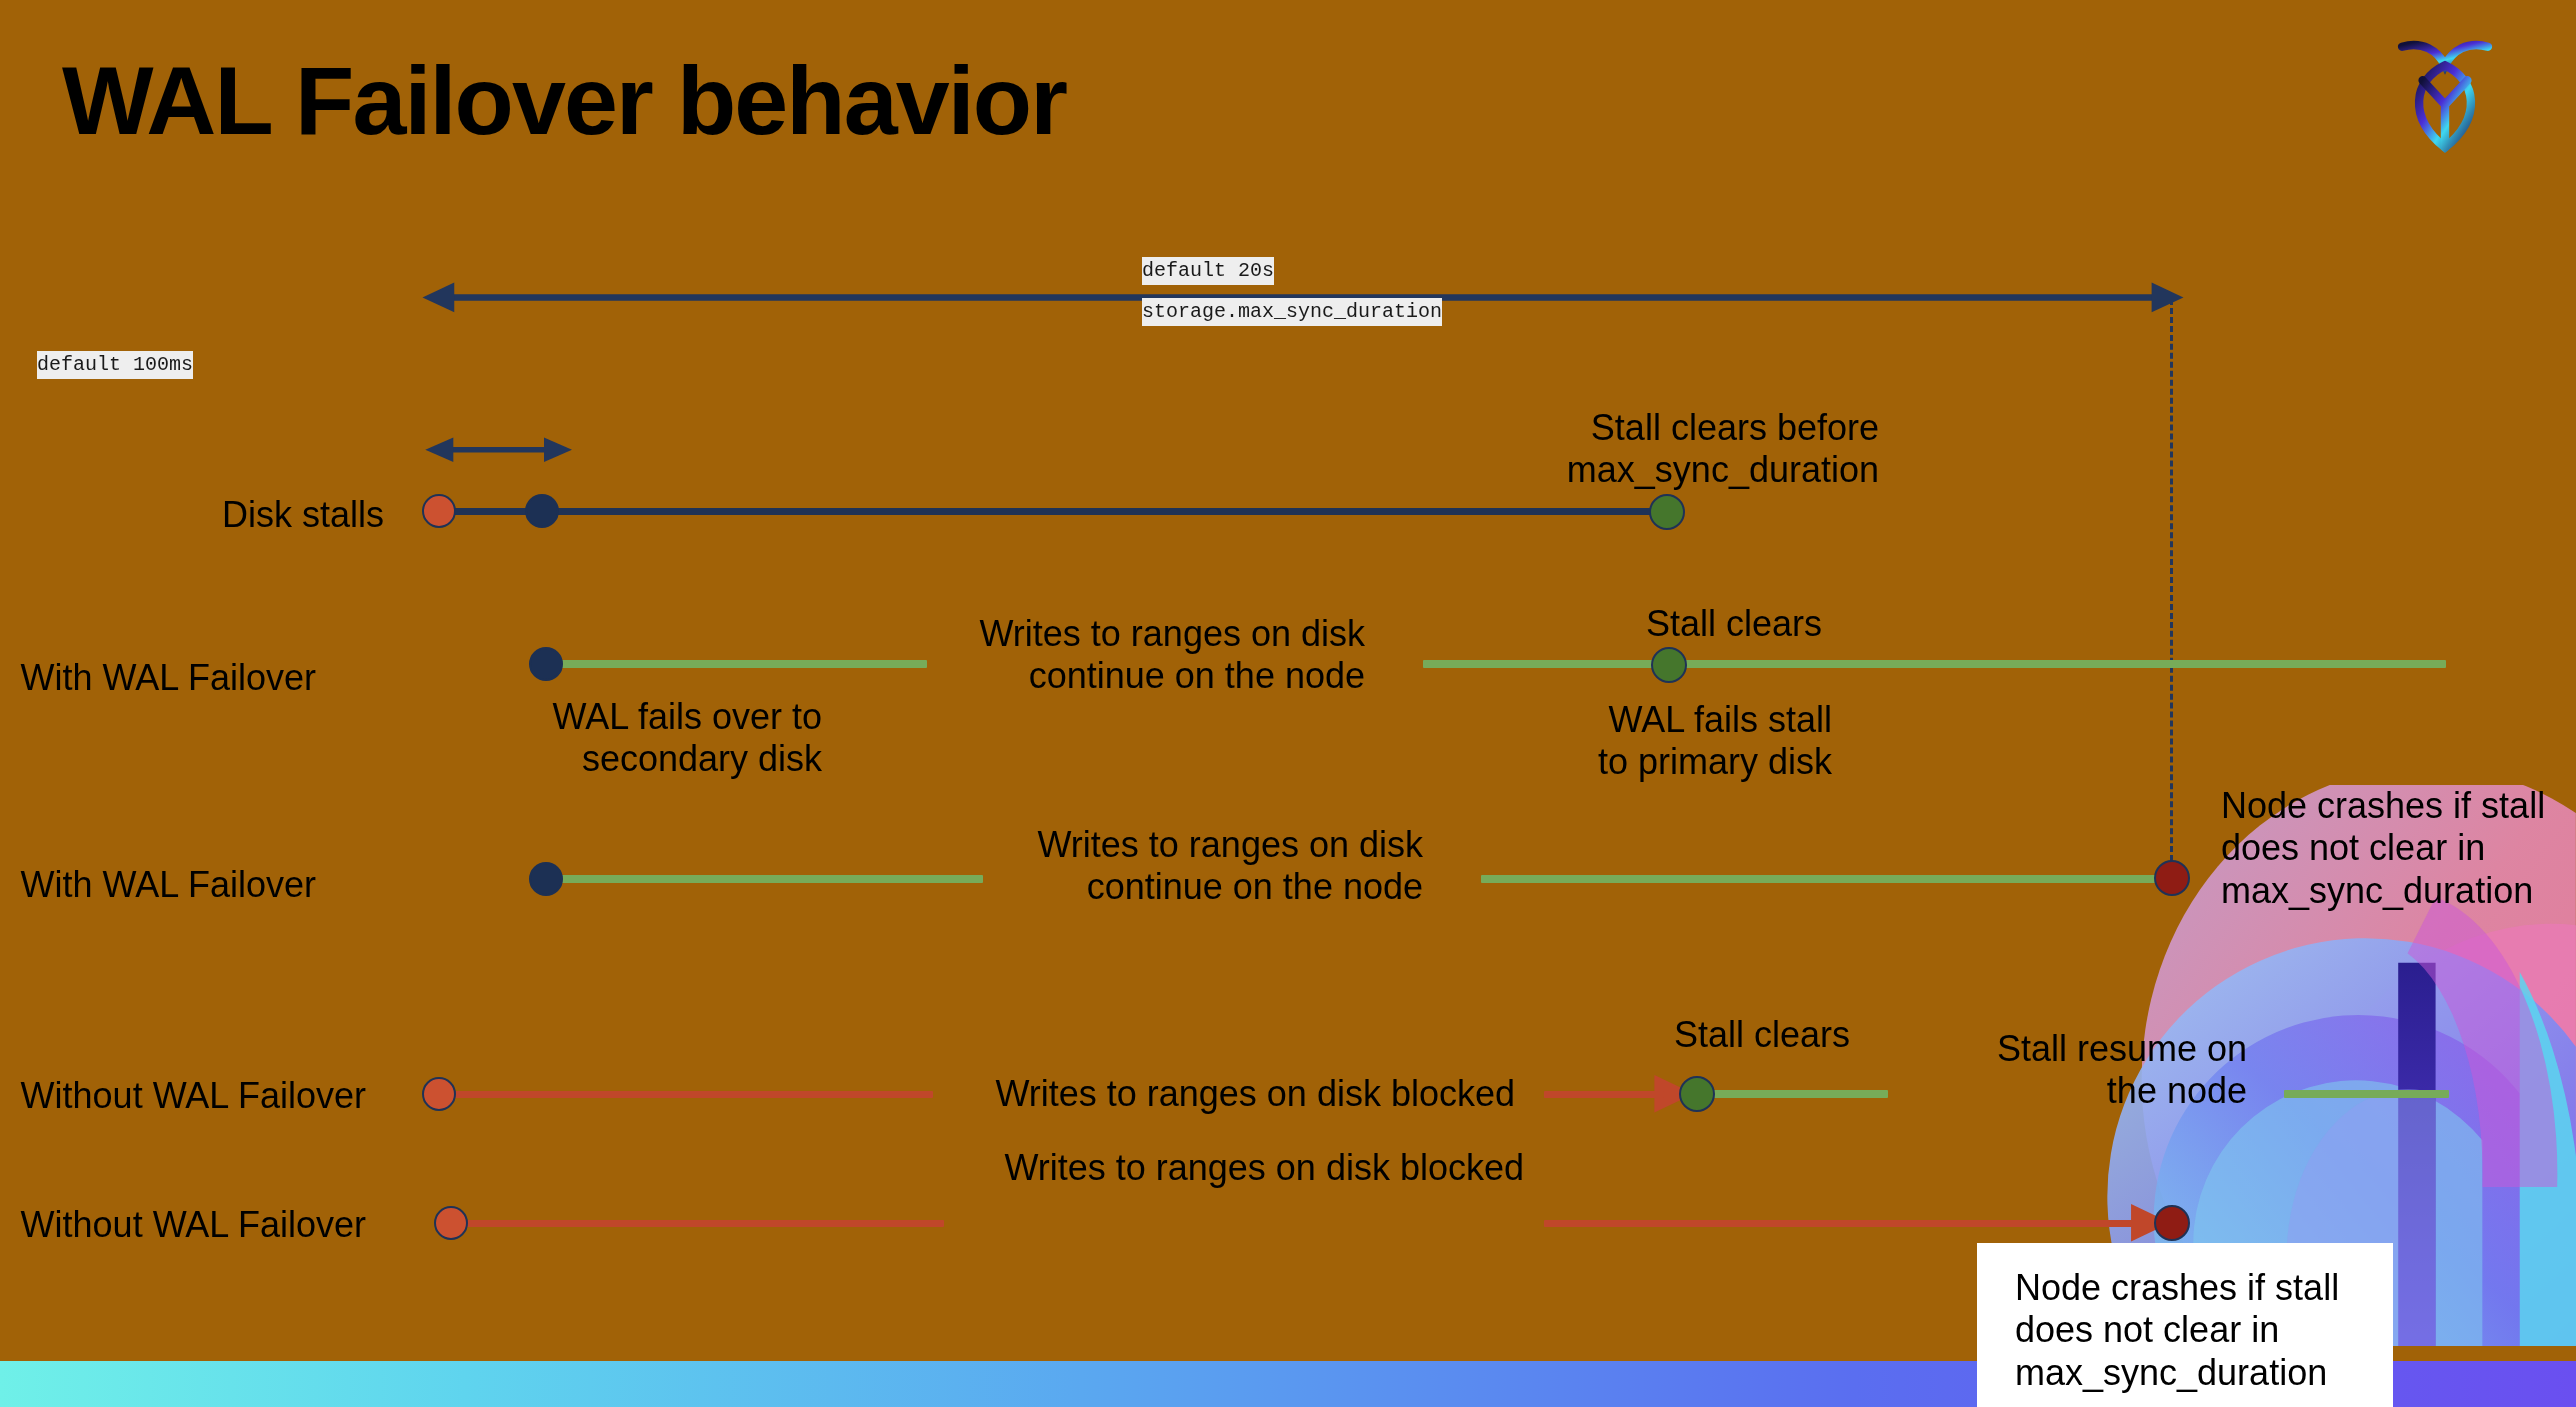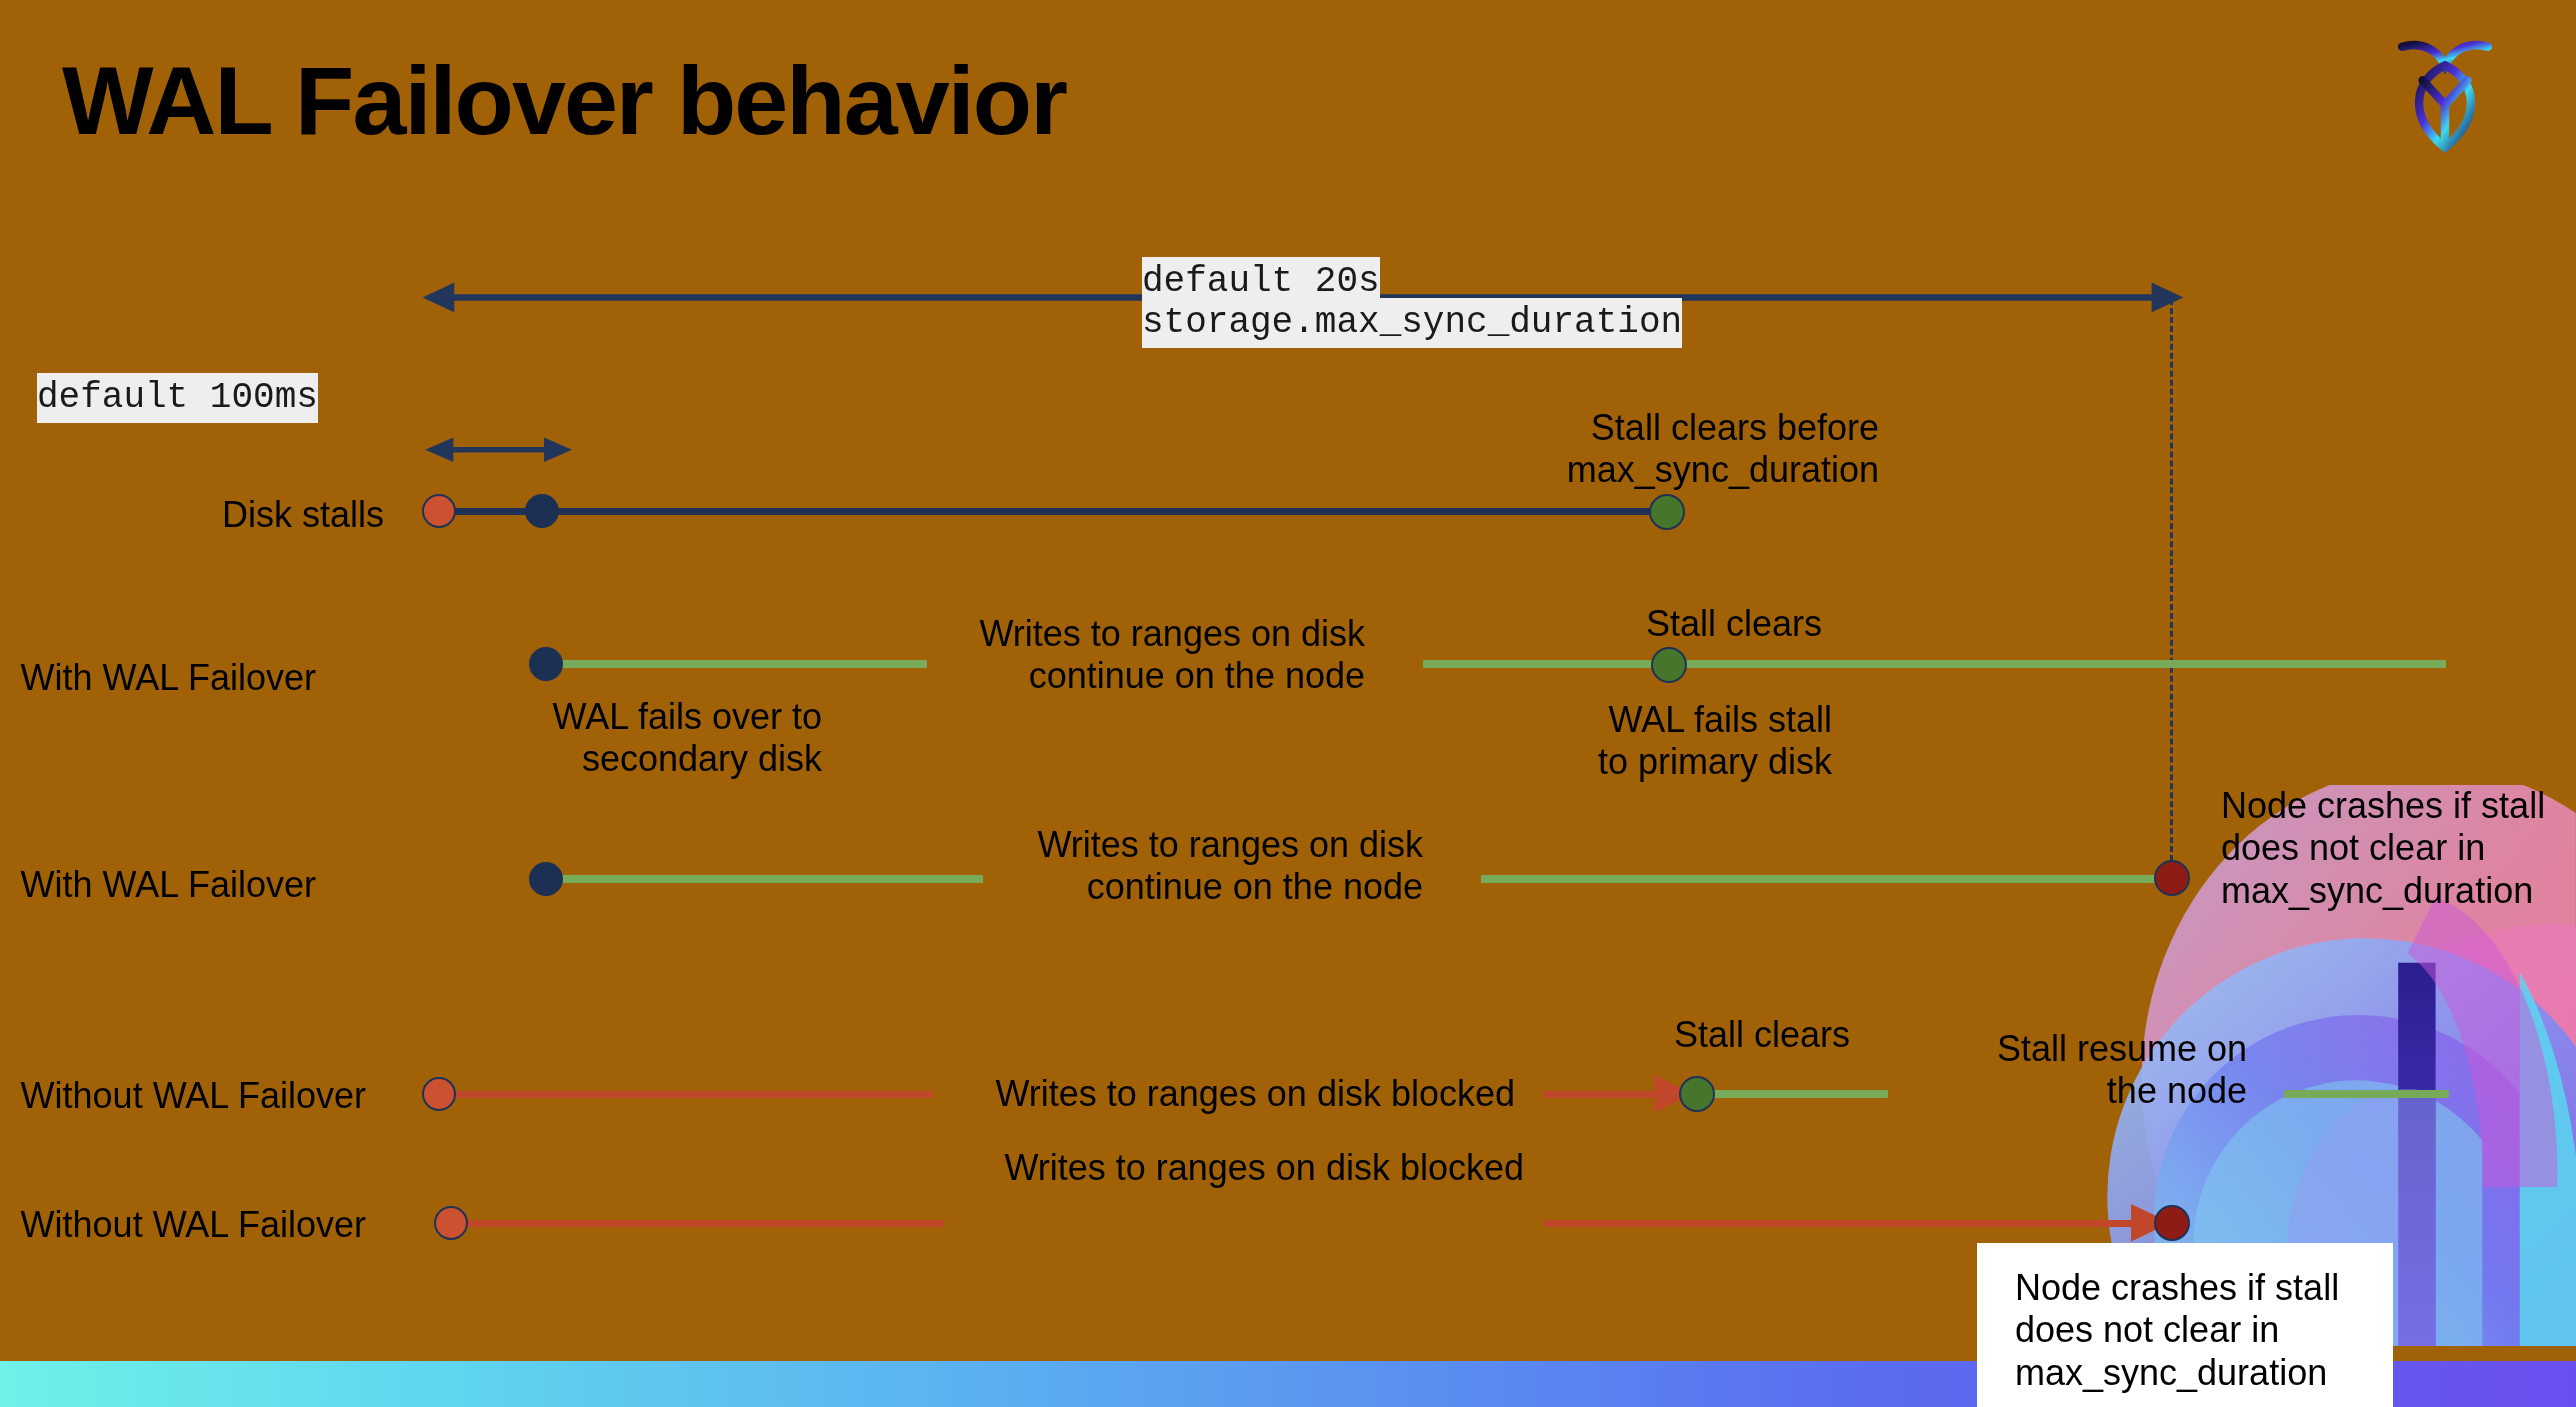--- a/index.html
+++ b/index.html
@@ -64,21 +64,21 @@
     top: 1243px;
     width: 416px;
     height: 165px;
     background: #ffffff;
   }
 
   
   .mono-tag {
     position: absolute;
     font-family: "Liberation Mono", monospace;
-    font-size: 36px;
+    font-size: 20px;
     color: #1a1a1a;
     background: #eeeeee;
     white-space: pre;
     line-height: 1.38;
   }
   .row-label {
     position: absolute;
     font-size: 36px;
     color: #000000;
     white-space: nowrap;
@@ -205,21 +205,21 @@
     <polygon points="1812,1170 1770,1150 1770,1190" fill="#c0472a"></polygon>
 
     <polygon points="2322,1308 2280,1288 2280,1328" fill="#c0472a"></polygon>
   </svg>
 
   <div class="vdash" style="left:2170px; top:299px; height:580px;"></div>
 
   <div class="mono-tag" style="left:1142px; top:257px;">default 20s</div>
   <div class="mono-tag" style="left:1142px; top:298px;">storage.max_sync_duration</div>
 
-  <div class="mono-tag" style="left:37px; top:351px;margin-top:22px;">default 100ms</div>
+  <div class="mono-tag" style="left:37px; top:351px;">default 100ms</div>
 
   <div class="row-label" style="left:222px; top:494px;">Disk stalls</div>
   <div class="seg navy" style="left:439px; top:508px; width:1236px;"></div>
   <div class="dot orange" style="left:422px; top:494px; width:34px; height:34px;"></div>
   <div class="dot navy" style="left:525px; top:494px; width:34px; height:34px;"></div>
   <div class="dot green" style="left:1649px; top:494px; width:36px; height:36px;"></div>
   <div class="note center" style="left:1524px; top:407px; width:355px;">Stall clears before
 max_sync_duration</div>
 
   <div class="row-label" style="left:20.6px; top:657px;">With WAL Failover</div>

